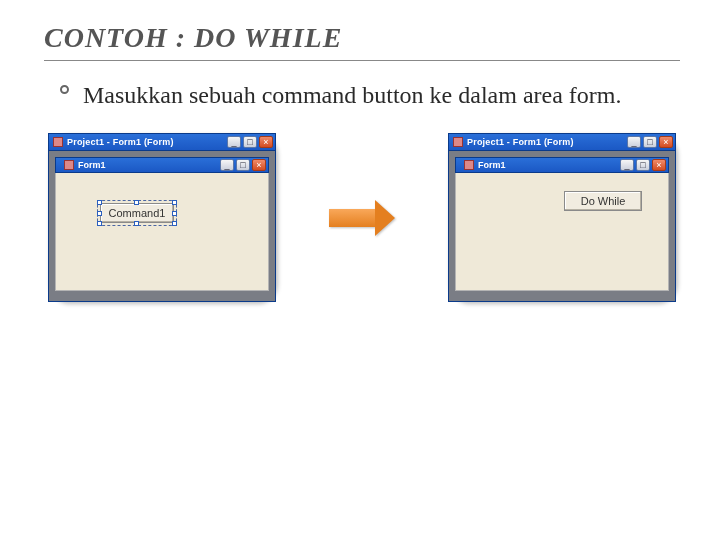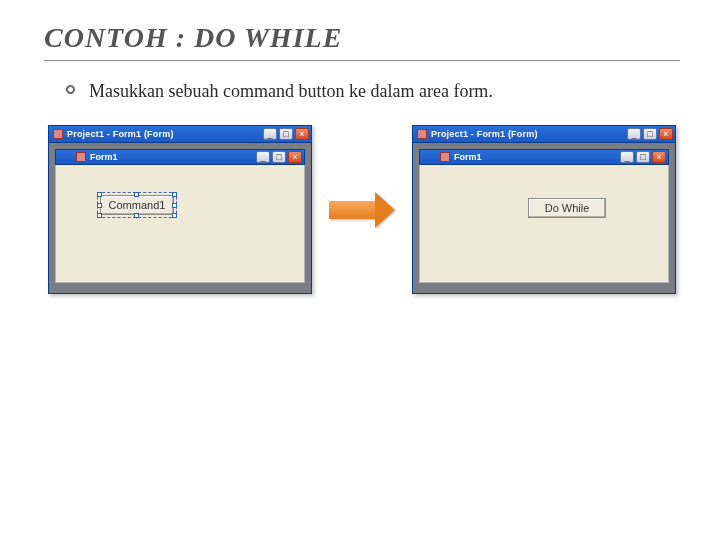--- a/index.html
+++ b/index.html
@@ -24,22 +24,22 @@
     font-style: italic;
   }
   .rule {
     border: none;
     border-top: 1px solid #888;
     margin: 6px 0 18px 0;
   }
   .bullets {
     list-style: none;
     padding: 0 0 0 10px;
-    margin: 12px;
-    font-size: 18px;
+    margin: 6px;
+    font-size: 24px;
     color: #2a2a2a;
   }
   .bullets li {
     display: flex;
     align-items: flex-start;
     margin-bottom: 4px;
     line-height: 1.35;
   }
   .bullet-icon {
     width: 9px;
@@ -50,24 +50,25 @@
     flex-shrink: 0;
   }
   .figures {
     display: flex;
     align-items: center;
     justify-content: space-between;
     margin-top: 22px;
     padding: 0 4px;
   }
   .vb-window {
-    width: 264px;
+    width: 228px;
     font-family: Tahoma, Arial, sans-serif;
     font-size: 10px;
     box-shadow: 2px 2px 4px rgba(0,0,0,.25);
+    border-radius: 20px;
   }
   .outer-title {
     background: linear-gradient(#2a6fd8, #1b58c4);
     color: #fff;
     height: 18px;
     display: flex;
     align-items: center;
     padding: 0 2px 0 4px;
     border: 1px solid #0a3a8a;
   }
@@ -96,21 +97,21 @@
   }
   .inner-window {
     background: #fff;
   }
   .inner-title {
     background: linear-gradient(#2a6fd8, #1b58c4);
     color: #fff;
     height: 16px;
     display: flex;
     align-items: center;
-    padding: 0 2px 0 20px;
+    padding: 0 2px 0 8px;
     border: 1px solid #0a3a8a;
     font-size: 9px;
   }
   .inner-title .t { flex: 1; font-weight: bold; }
   .form-area {
     border: 1px solid #b4b4b4;
     border-top: none;
     background: #efe9d8;
     background-image: radial-gradient(#b9b3a2 .6px, transparent .6px);
     background-size: 6px 6px;
@@ -232,21 +233,21 @@
           <div class="inner-title">
             <span class="vb-icon"></span>
             <span class="t">Form1</span>
             <div class="win-btns">
               <span class="win-btn">_</span>
               <span class="win-btn">□</span>
               <span class="win-btn close">×</span>
             </div>
           </div>
           <div class="form-area">
-            <div class="cmd-btn" style="left:108px; top:33px; width:78px; height:20px;">
+            <div class="cmd-btn" style="left:108px; top:18px; width:78px; height:20px;">
               <span>Do While</span>
             </div>
           </div>
         </div>
       </div>
     </div>
 
   </div>
 </div>
 

